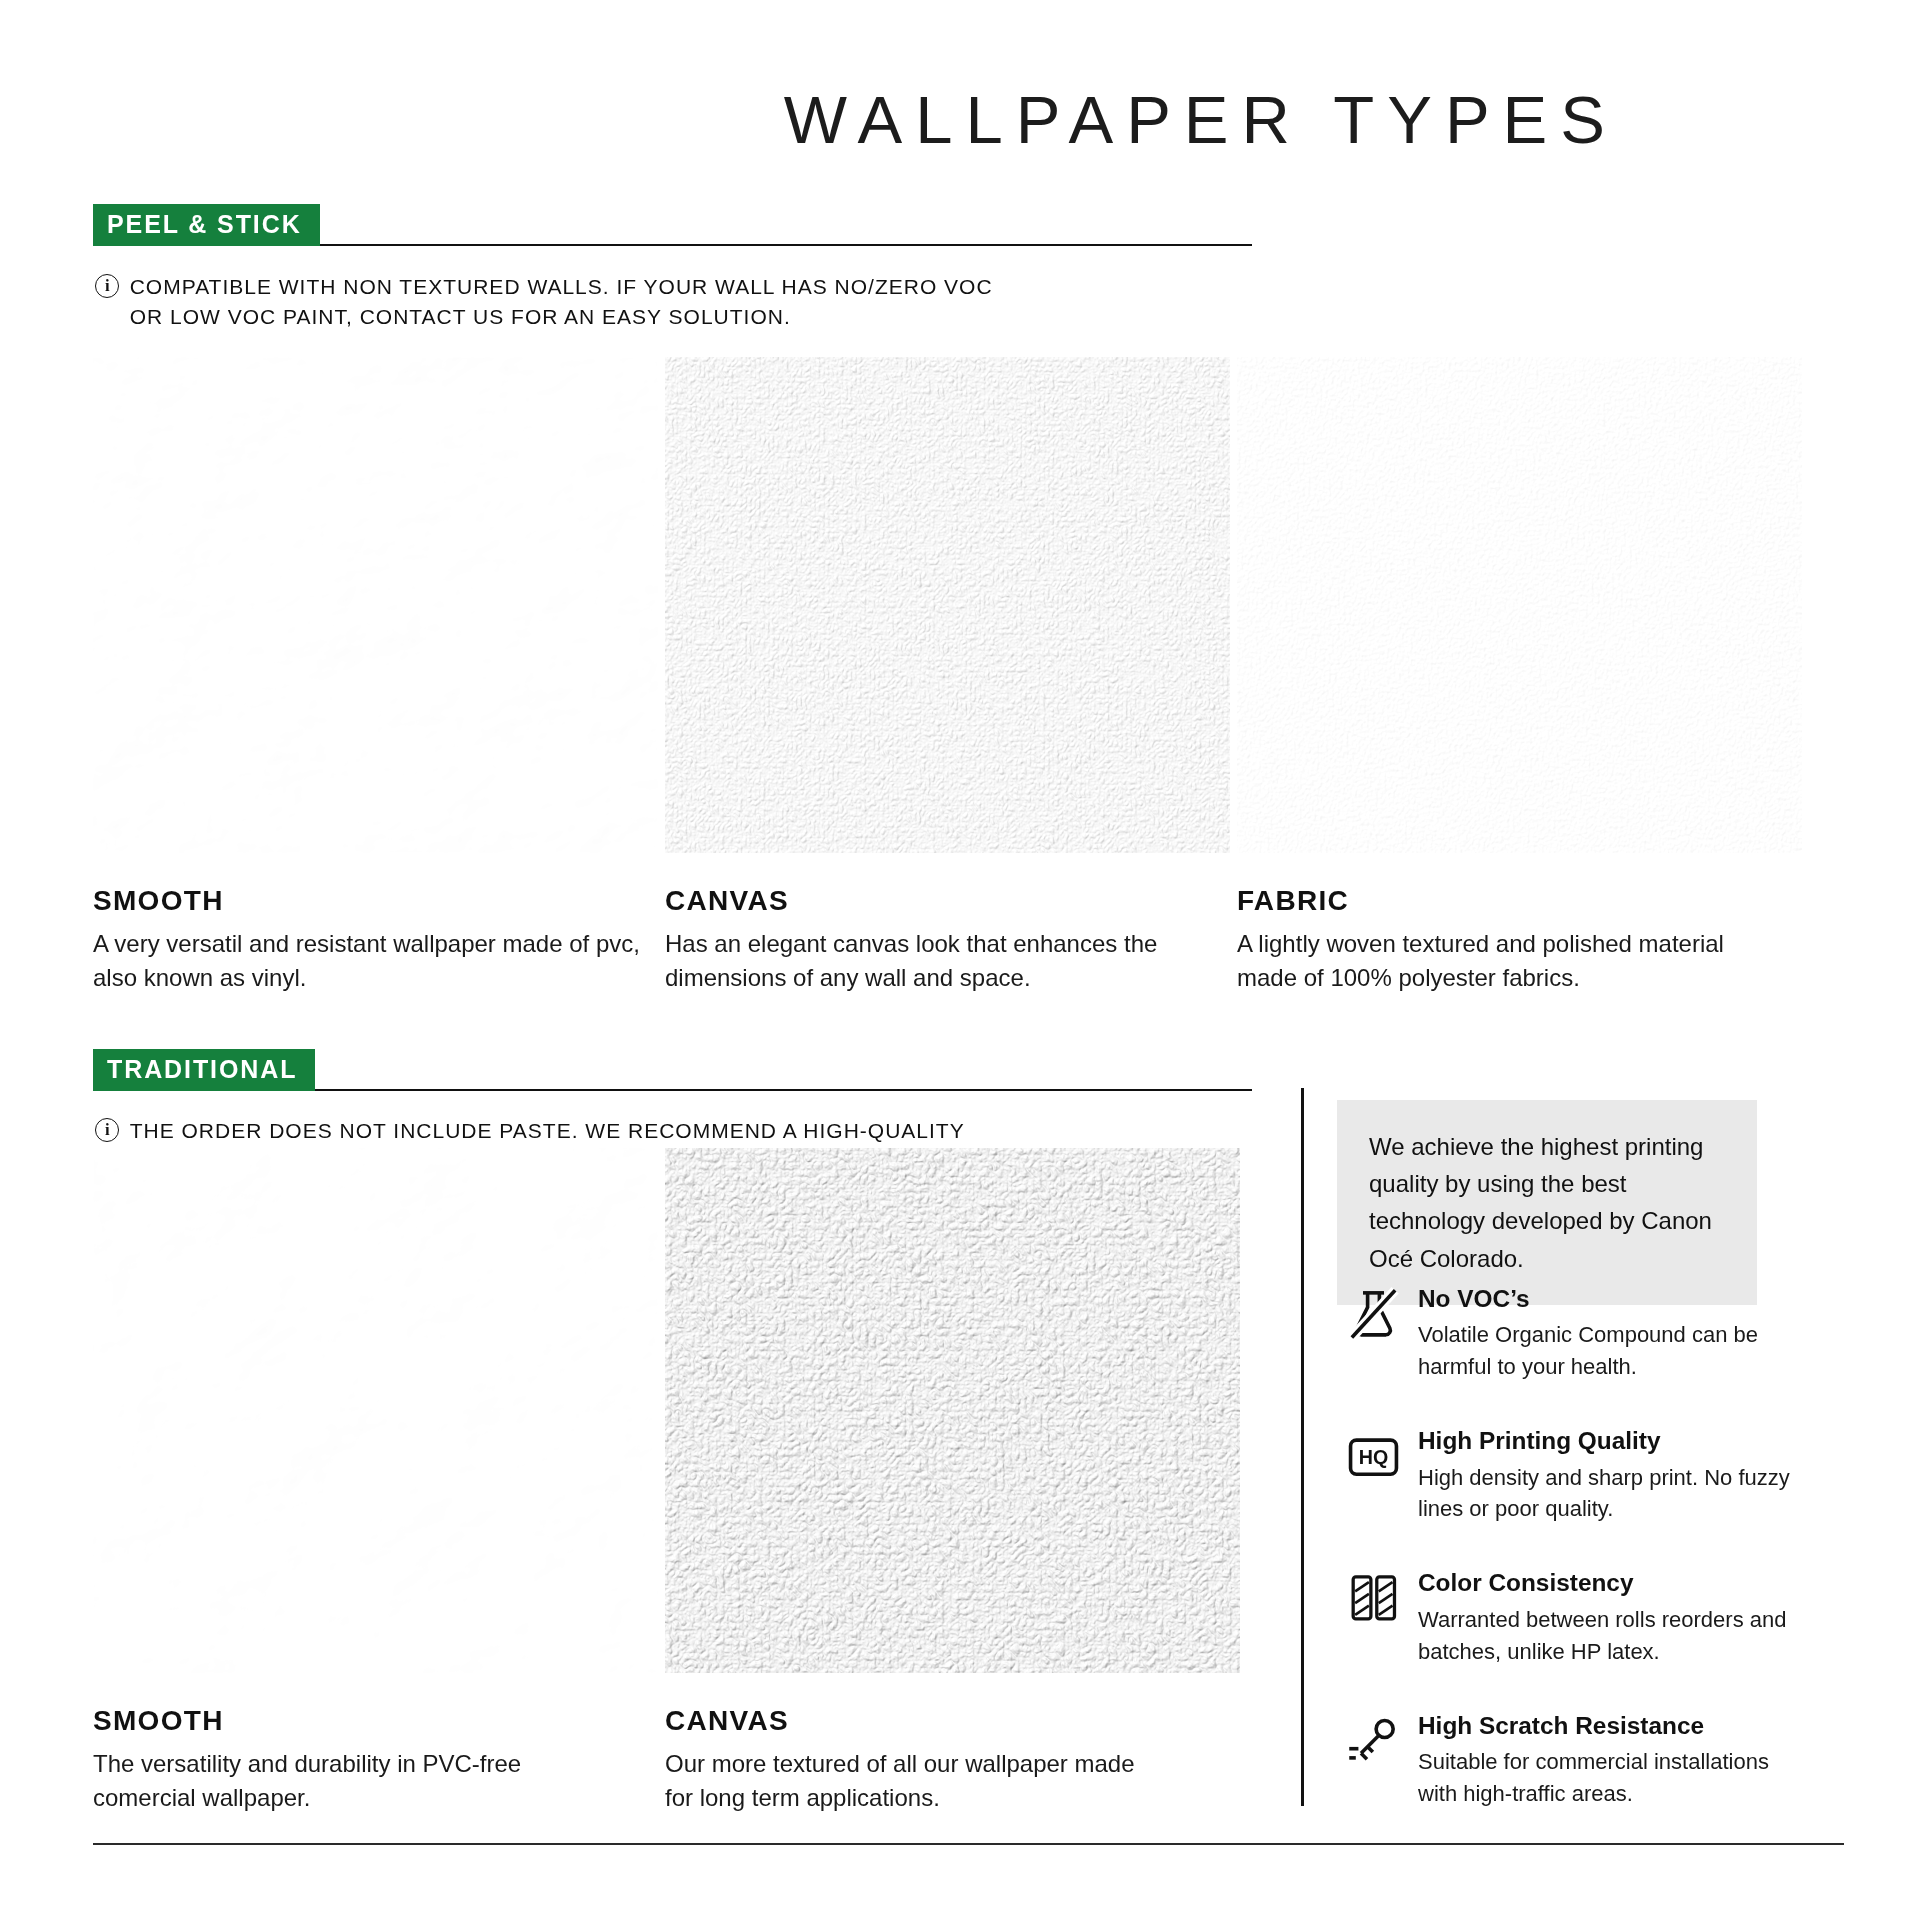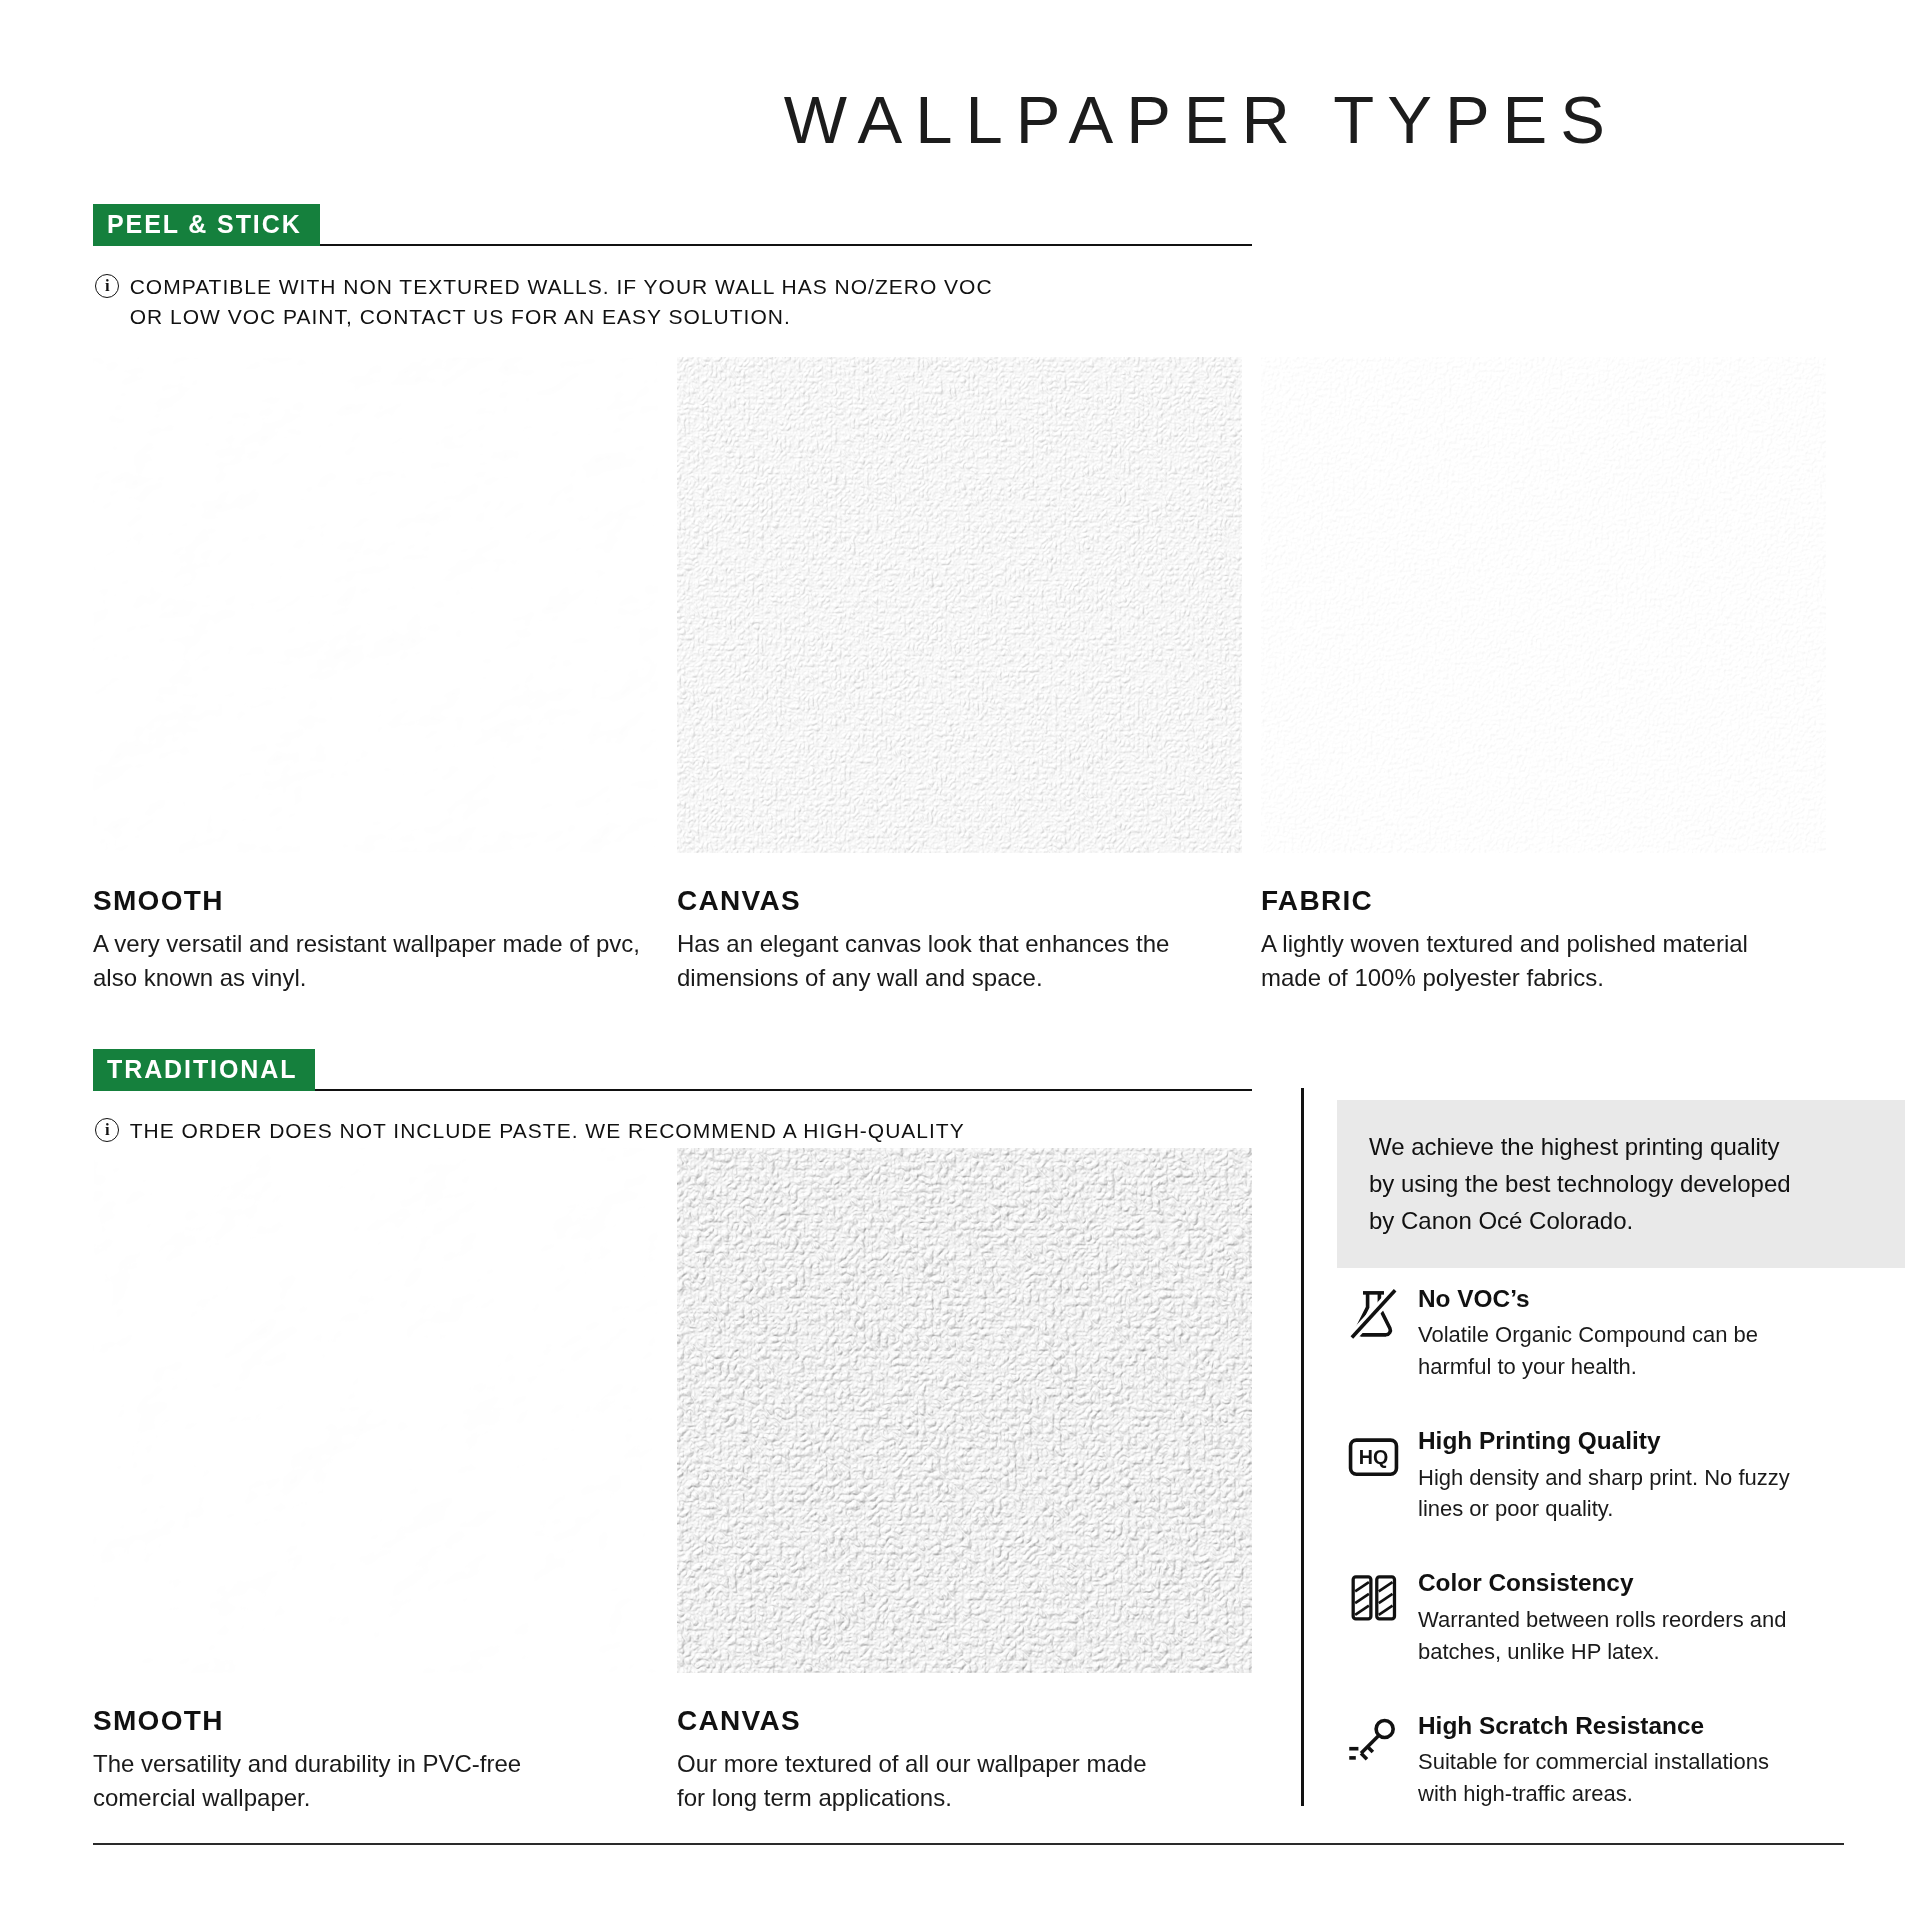--- a/index.html
+++ b/index.html
@@ -18,34 +18,34 @@
   .rule{flex:1;border-bottom:2.6px solid #111;margin-bottom:0}
 
   .note{position:absolute;left:95px;display:flex;gap:10.3px;align-items:flex-start}
   #note-peel{top:272px}
   #note-trad{top:1116px}
   .info-icon{width:24.4px;height:24.4px;border:1.9px solid #111;border-radius:50%;flex:0 0 auto;
              display:flex;align-items:center;justify-content:center;margin-top:1.9px;
              font-family:"Liberation Serif",serif;font-weight:700;font-size:16.7px;line-height:1}
   .note-text{font-size:21px;line-height:1.45;letter-spacing:1px;max-width:873px;color:#111}
 
-  .row{position:absolute;left:93px;display:flex;gap:19px}
+  .row{position:absolute;left:93px;display:flex;gap:7px}
   #row-peel{top:357px}
   #row-trad{top:1148px}
   .card{width:565px}
   #row-trad .card.canvas-card{width:575px}
   .swatch{display:block;width:100%}
   #row-peel .swatch{height:496px}
   #row-trad .swatch{height:525px}
   .card-title{margin-top:32px;font-size:28px;font-weight:700;letter-spacing:1.3px;color:#111}
   .card-desc{margin-top:10.3px;font-size:24px;line-height:1.4;max-width:552px;color:#1a1a1a}
   #row-trad .card-desc{max-width:475px}
 
   .vline{position:absolute;left:1301px;top:1088px;width:3.2px;height:718px;background:#111}
-  .quality-box{position:absolute;left:1337px;top:1100px;width:568px;background:#e9e9e9;
+  .quality-box{position:absolute;left:1337px;top:1100px;width:420px;background:#e9e9e9;
                padding:28px 26px 28px 32px}
   .quality-box p{font-size:24px;line-height:1.55;max-width:437px;color:#111}
 
   .features{position:absolute;left:1344px;top:1285px;width:533px}
   .feature{display:flex;gap:15px;align-items:flex-start;margin-bottom:44px}
   .f-icon{width:59px;height:59px;flex:0 0 auto}
   .f-title{font-size:24.4px;font-weight:700;margin-bottom:6.4px;color:#111}
   .f-desc{font-size:22px;line-height:1.45;max-width:385px;color:#1a1a1a}
 
   .bottom-rule{position:absolute;left:93px;top:1843px;width:1751px;height:1.9px;background:#2a2a2a}

